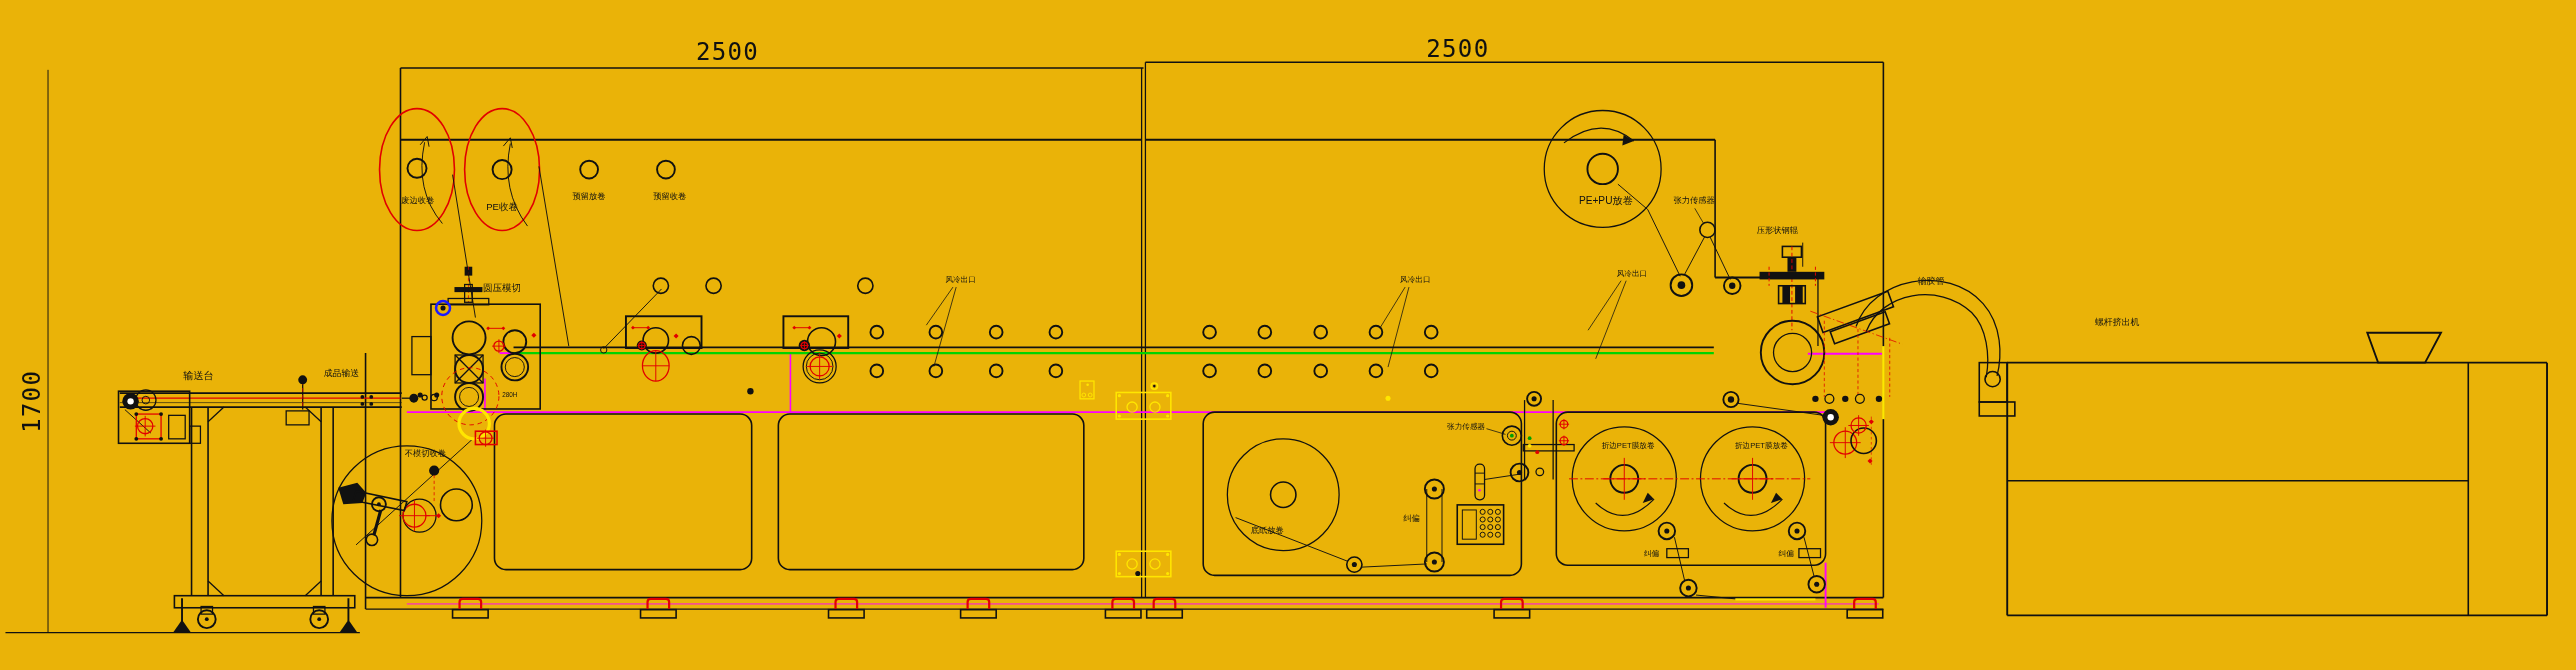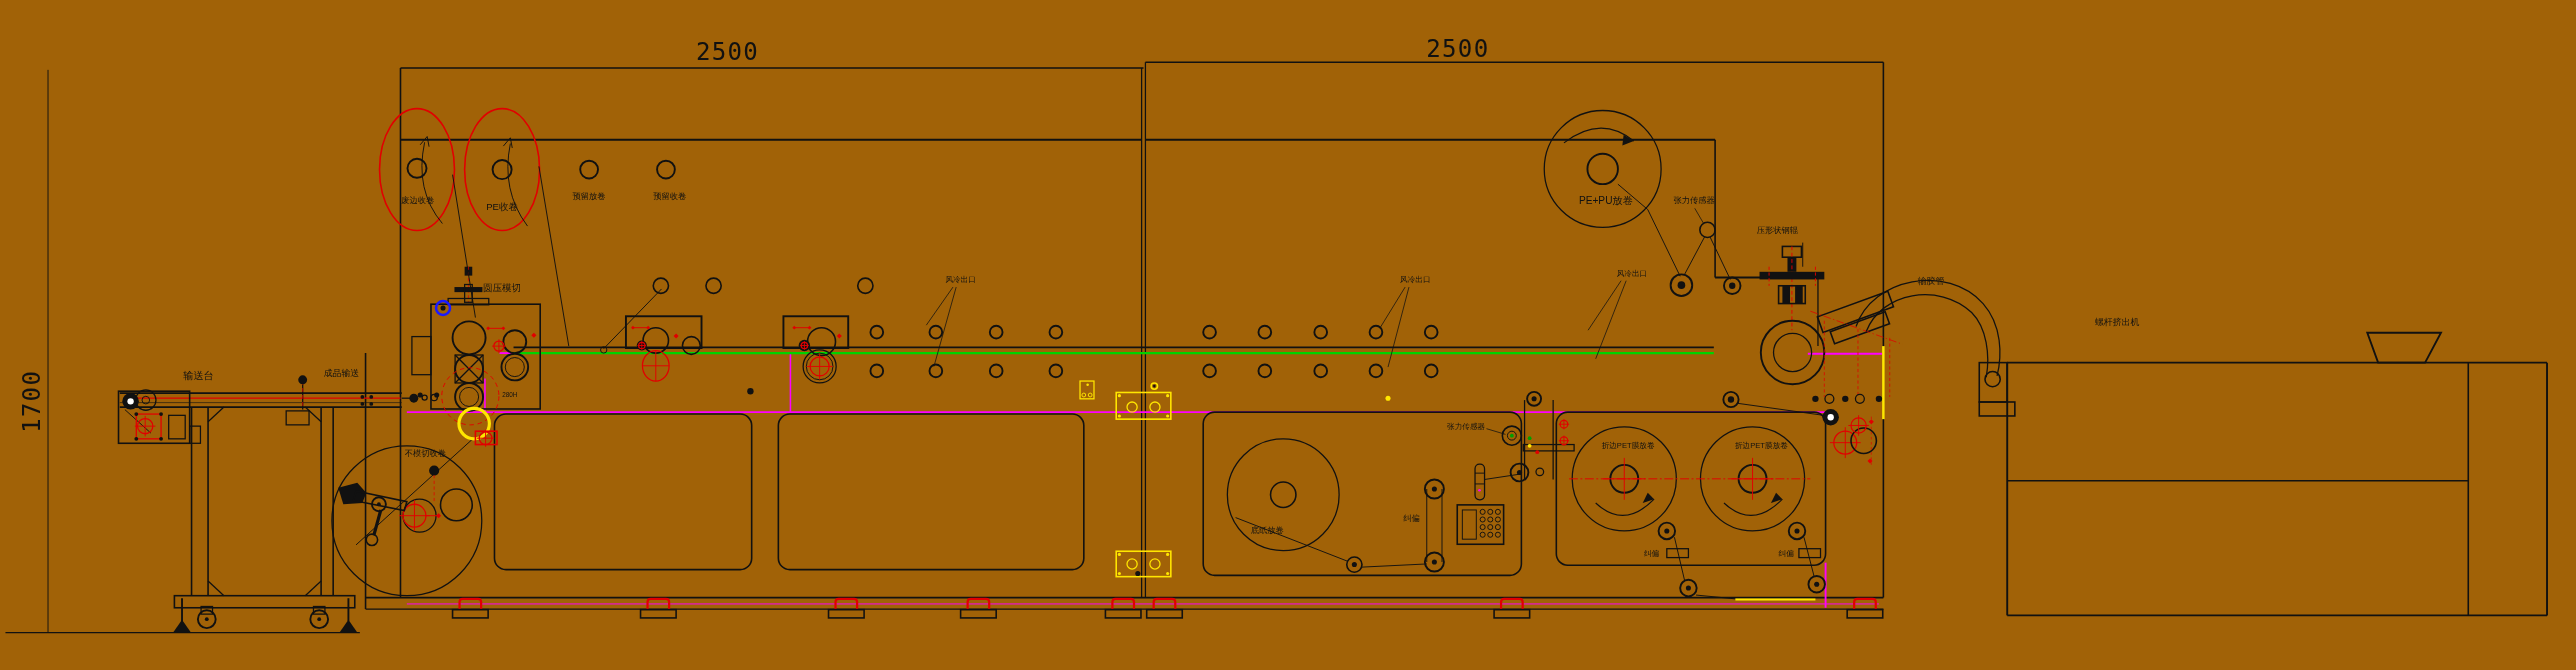--- a/index.html
+++ b/index.html
@@ -1,16 +1,16 @@
 <!DOCTYPE html>
 <html style="font-size:10.2px"><head>
 <meta charset="utf-8">
 <style>
   html,body{margin:0;padding:0;background:#ffffff;}
-  #stage{position:relative;width:2576px;height:670px;background:#a16207;overflow:hidden;}
+  #stage{position:relative;width:2576px;height:670px;background:#eab308;overflow:hidden;}
   svg{position:absolute;left:0;top:0;}
   text{font-family:"Liberation Sans","DejaVu Sans",sans-serif;fill:#111;}
   .dim{font-family:"DejaVu Sans Mono","Liberation Mono",monospace;letter-spacing:2px;}
 </style>
 </head>
 <body>
 
 <div id="stage">
   <svg id="cad" width="2576" height="670" viewBox="0 0 4055 1055" xmlns="http://www.w3.org/2000/svg">
       <line x1="630" y1="107" x2="1800" y2="107" stroke="#111111" stroke-width="2.5" fill="none"></line>

